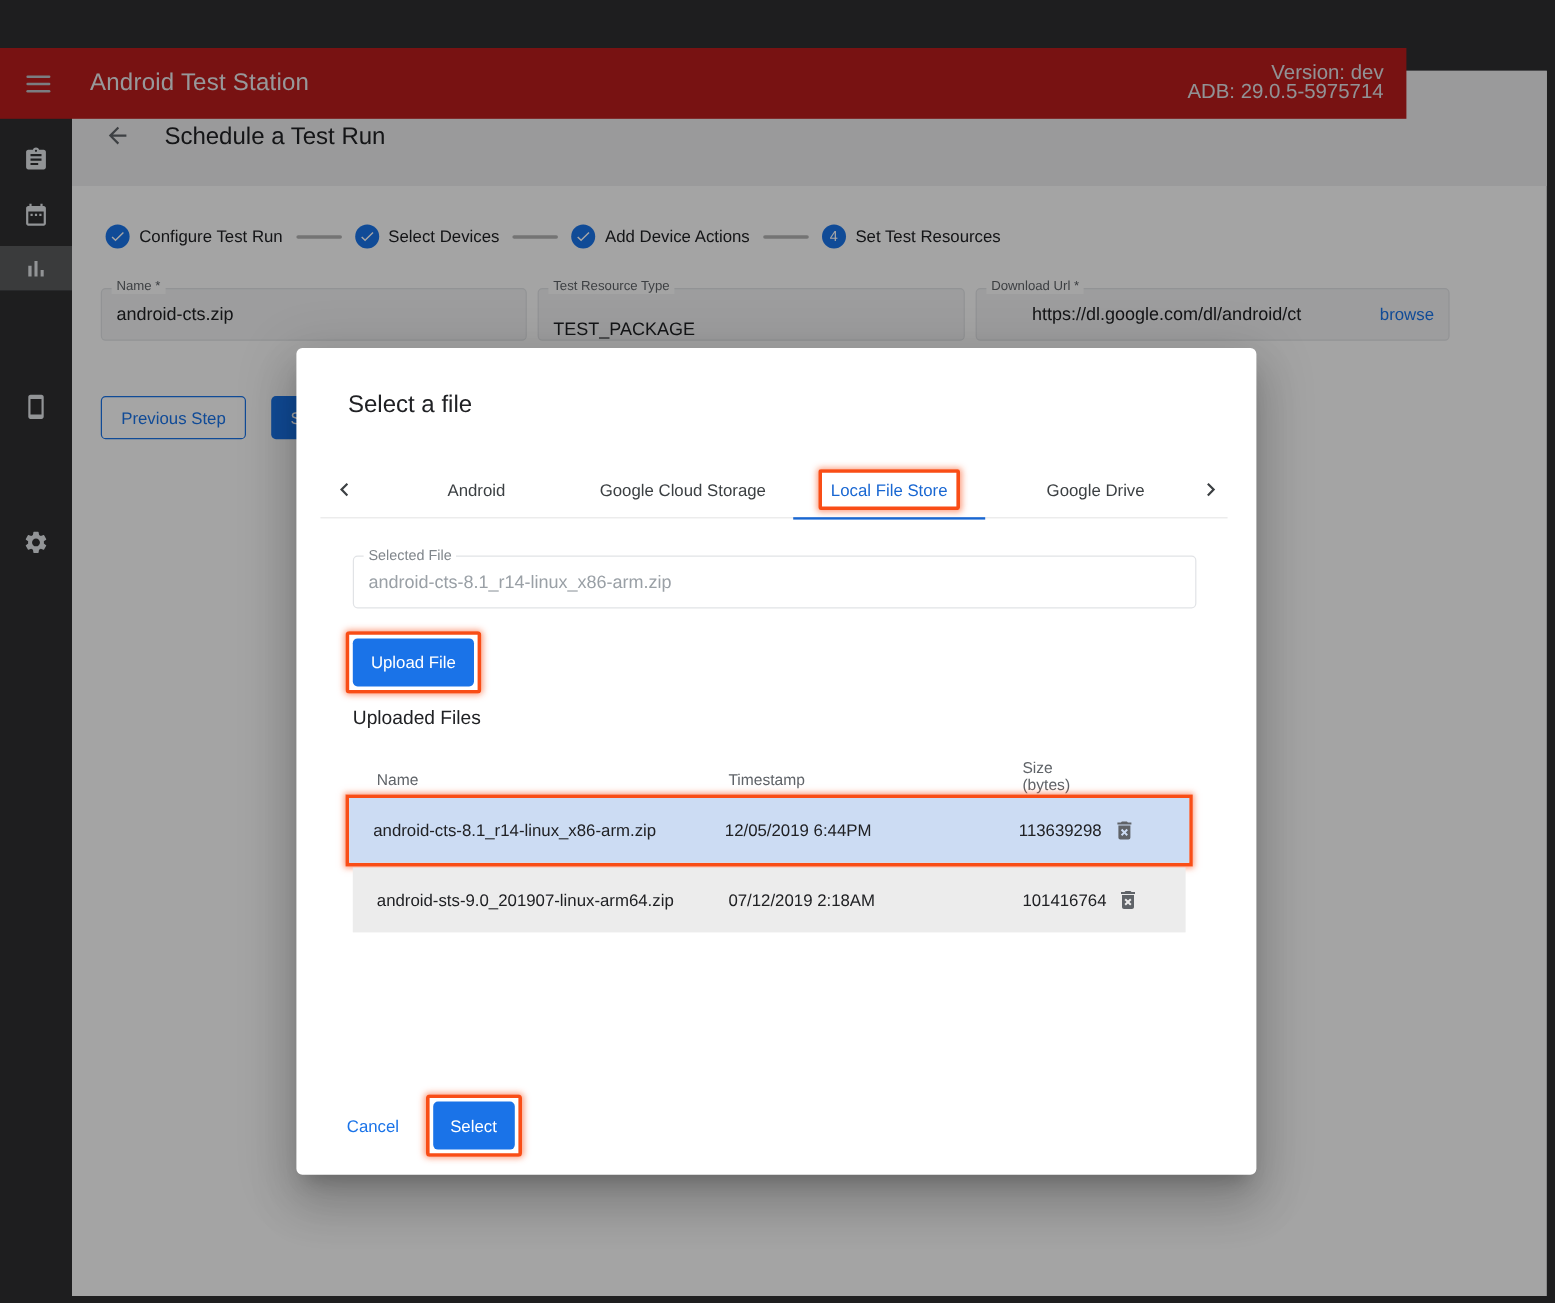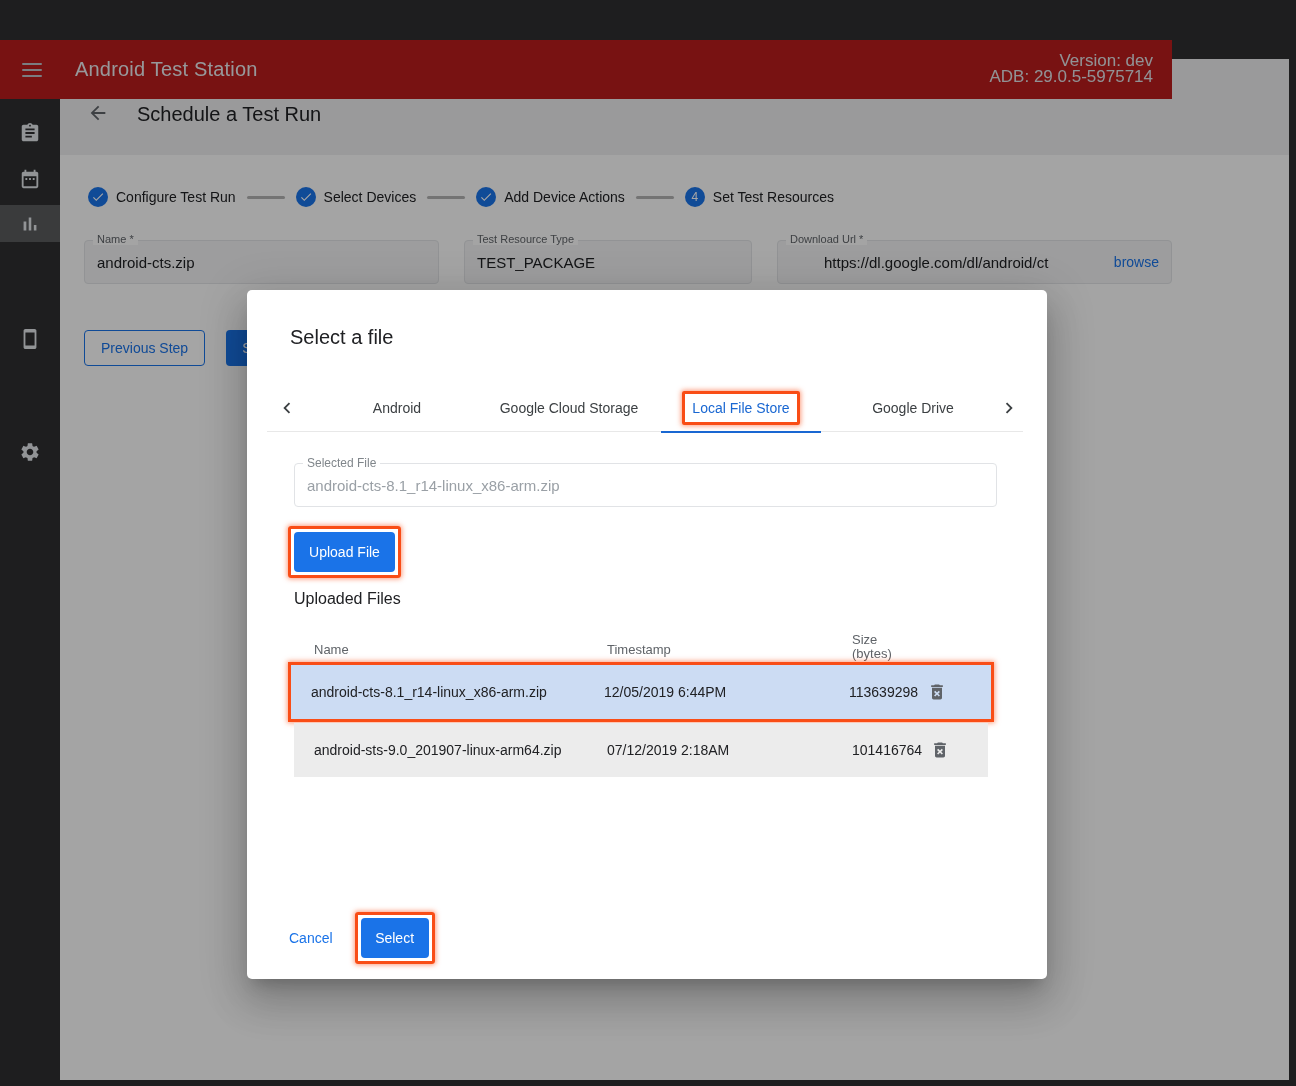--- a/index.html
+++ b/index.html
@@ -34,23 +34,23 @@
   .back-btn svg { width:22px; height:22px; fill:#5f6368; }
   .page-title { margin-left:26px; font-size:20px; color:#202124; }
 
   .stepper { display:flex; align-items:center; margin:32px 0 0 28px; }
   .step { display:flex; align-items:center; cursor:pointer; }
   .step-circle { width:20px; height:20px; border-radius:50%; background:#1a73e8; display:flex; align-items:center; justify-content:center; color:#fff; font-size:12px; flex:none; }
   .step-circle svg { width:14px; height:14px; fill:#fff; }
   .step-label { margin-left:8px; font-size:14px; font-weight:500; color:#202124; white-space:nowrap; }
   .connector { width:38px; height:3px; background:#b2b2b2; border-radius:2px; margin:0 11px; }
 
-  .fields-row { display:flex; gap:25px; margin:33px 0 12px 24px; }
+  .fields-row { display:flex; gap:9px; margin:33px 0 12px 24px; }
   .field { position:relative; height:44px; border:1px solid #e0e2e5; border-radius:4px; background:#f1f2f3; display:flex; align-items:center; padding:0 12px; cursor:text; }
-  .f-name { width:355px; } .f-type { width:288px; } .f-url { width:395px;padding-left:46px; }
+  .f-name { width:355px; } .f-type { width:356px;align-items:flex-end; } .f-url { width:395px;padding-left:46px; }
   .field-label { position:absolute; top:-8px; left:8px; font-size:11px; color:#5f6368; background:#fcfcfc; padding:0 4px; white-space:nowrap; }
   .field-value { font-size:15px; color:#202124; white-space:nowrap; overflow:hidden; flex:1; }
   .browse { font-size:14px; color:#1a73e8; font-weight:500; margin-left:8px; cursor:pointer; }
 
   .btn-row { display:flex; gap:21px; margin:46px 0 0 24px; }
   .btn-outline { height:36px; padding:0 16px; border:1px solid #1a73e8; border-radius:4px; background:#fdfdfd; color:#1a73e8; font-size:14px; font-weight:500; display:flex; align-items:center; cursor:pointer; }
   .btn-primary { height:36px; padding:0 16px; background:#1a73e8; border:none; border-radius:4px; color:#fff; font-size:14px; font-weight:500; display:flex; align-items:center; cursor:pointer; }
 
   
   .backdrop { position:absolute; inset:0; background:rgba(0,0,0,.35); z-index:50; }

